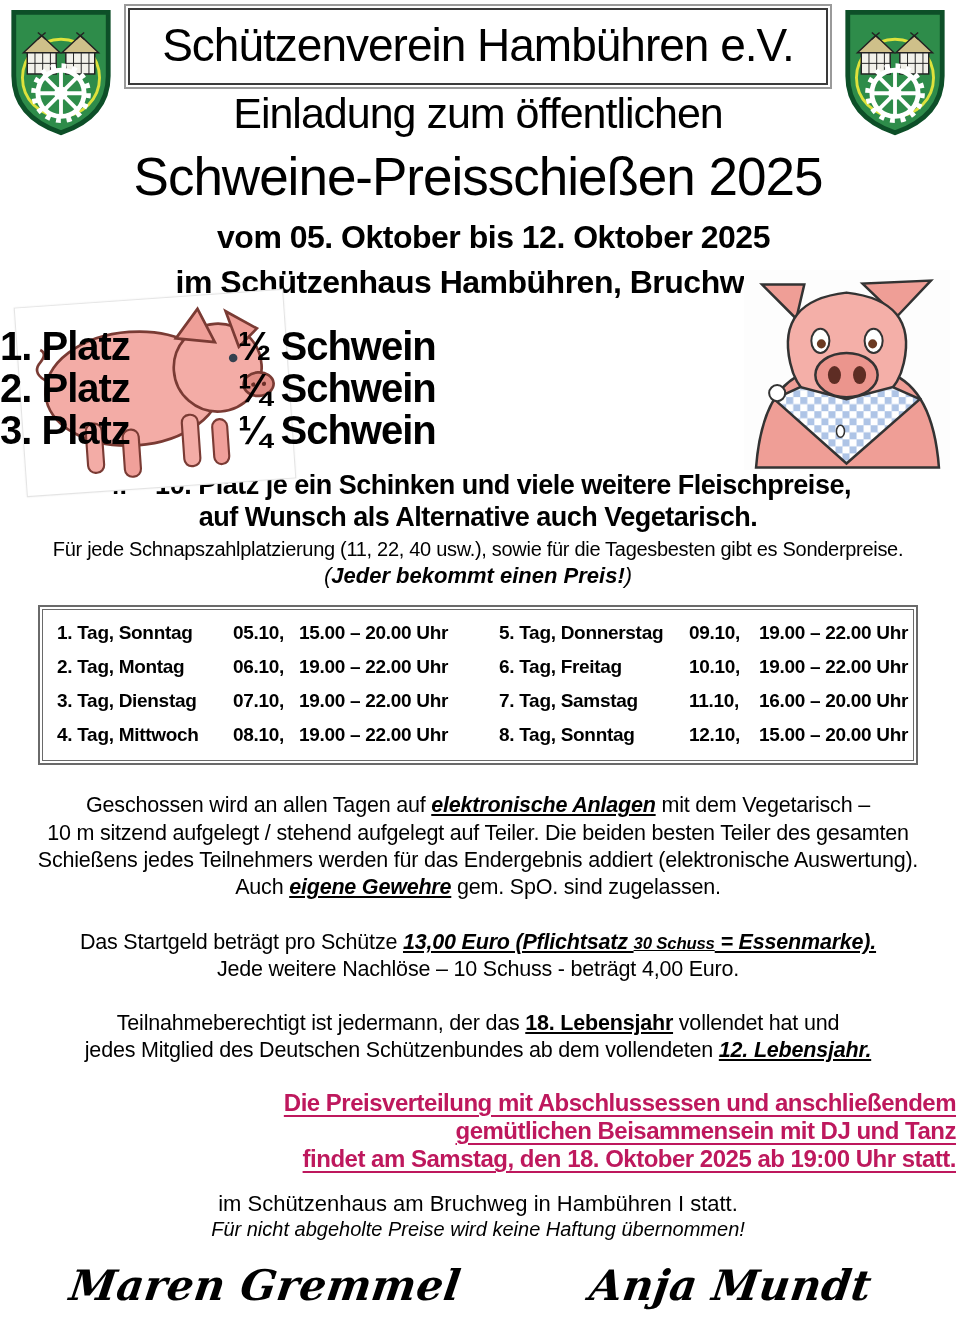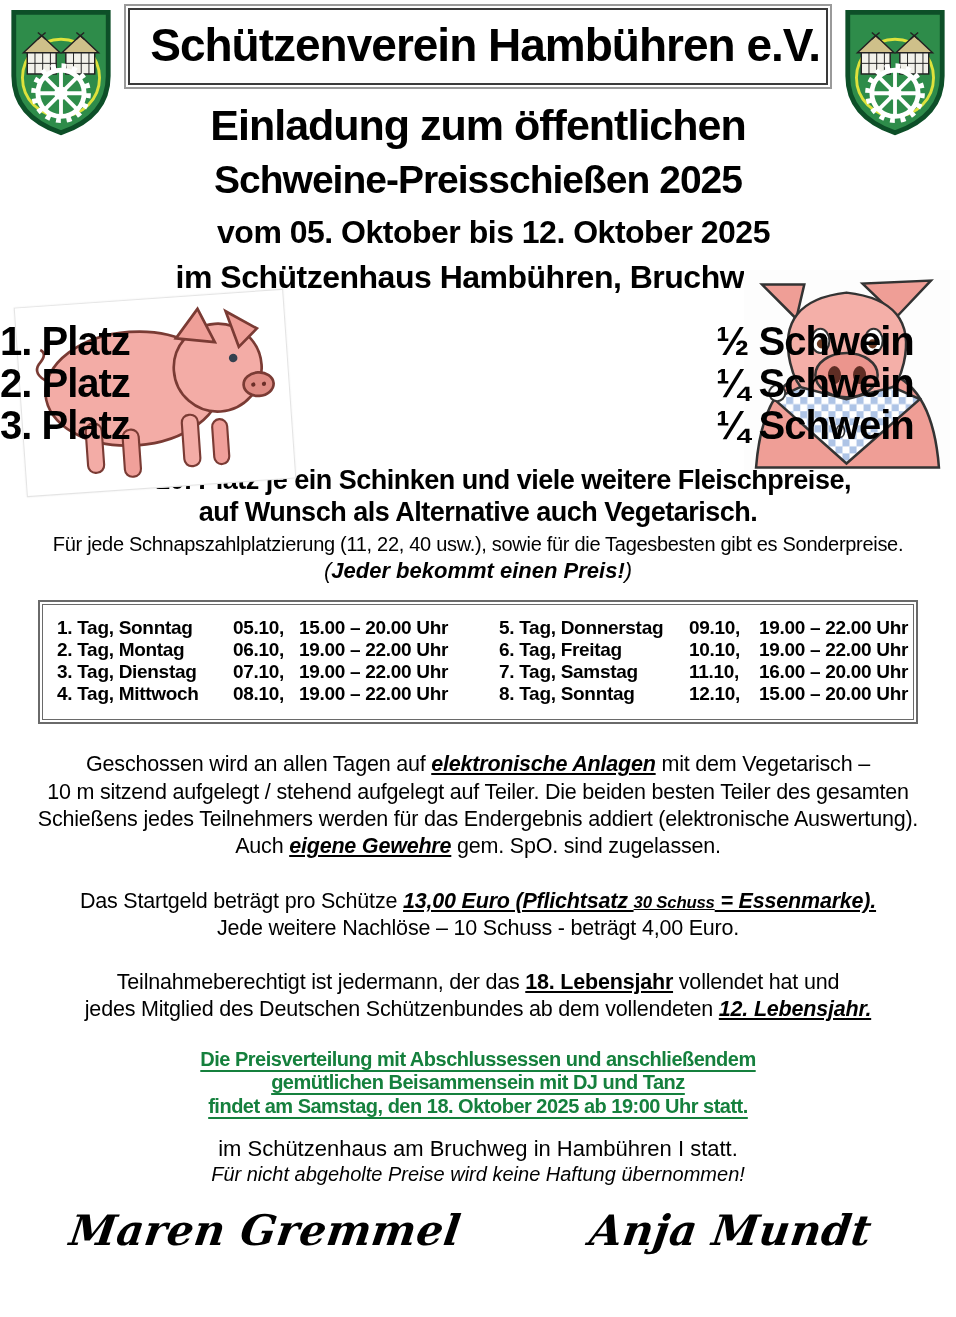--- a/index.html
+++ b/index.html
@@ -8,55 +8,55 @@
   .center{text-align:center;}
 
   
   .crest{position:absolute;top:8px;width:106px;height:130px;}
   .crest.left{left:8px;}
   .crest.right{right:8px;}
 
   
   .title-box{margin:4px auto 0;width:700px;border:2px solid #9a9a9a;background:#fff;padding:2px;}
   .title-box-inner{border:2px solid #3a3a3a;padding:10px 6px 12px;}
-  .club-name{font-size:46px;font-weight:bold;letter-spacing:-1px;text-align:right;line-height:1.1;}
-
-  .invite{margin-top:12px;font-size:43px;font-weight:bold;letter-spacing:-1px;}
-  .event{margin-top:8px;font-size:39px;font-weight:bold;letter-spacing:-1px;}
+  .club-name{font-size:46px;font-weight:normal;letter-spacing:-1px;text-align:center;line-height:1.1;}
+
+  .invite{font-size:43px;font-weight:normal;letter-spacing:-1px;}
+  .event{margin-top:8px;font-size:53px;font-weight:normal;letter-spacing:-1px;}
   .dates{margin-top:12px;font-size:32px;font-weight:bold;letter-spacing:-0.5px;padding-left:31px;}
   .venue{margin-top:8px;font-size:32px;font-weight:bold;letter-spacing:-0.5px;}
 
   
   .pig-left{position:absolute;top:298px;left:20px;width:268px;height:188px;z-index:0;}
   .pig-left-card{width:100%;height:100%;background:#fff;border:1px solid #e4e4e4;transform:rotate(-4deg);box-shadow:0 0 2px rgba(0,0,0,.08);}
   .pig-right{position:absolute;top:270px;right:6px;width:206px;height:200px;z-index:0;background:#fdfdfd;}
 
   .prize-list{margin-top:24px;position:relative;z-index:1;}
-  .prize-row{display:flex;justify-content:space-between;gap:19px;font-size:40px;font-weight:bold;letter-spacing:-1px;line-height:1.05;}
+  .prize-row{display:flex;justify-content:flex-start;gap:70px;font-size:40px;font-weight:bold;letter-spacing:-1px;line-height:1.05;}
   .prize-place{width:168px;text-align:left;}
   .prize-amount{width:240px;text-align:left;}
 
   .runner1{margin-top:18px;font-size:27px;font-weight:bold;letter-spacing:-0.5px;line-height:1.2;}
   .runner2{font-size:27px;font-weight:bold;letter-spacing:-0.5px;line-height:1.2;}
   .schnaps{margin-top:5px;font-size:20px;letter-spacing:-0.3px;}
   .everyone{font-size:22px;font-style:italic;margin-top:2px;}
   .everyone .strong{font-weight:bold;}
 
   
   .schedule{margin:16px auto 0;width:872px;border:2px solid #6a6a6a;padding:2px;background:#fff;position:relative;z-index:1;}
-  .schedule-inner{border:1px solid #6a6a6a;padding:12px 12px 14px 14px;display:grid;grid-template-columns:176px 66px 200px 190px 70px 158px;font-size:19px;font-weight:bold;letter-spacing:-0.3px;}
+  .schedule-inner{border:1px solid #6a6a6a;padding:12px 12px 14px 14px;display:grid;grid-template-columns:176px 66px 200px 190px 70px 158px;row-gap:12px;font-size:19px;font-weight:bold;letter-spacing:-0.3px;}
   .schedule-inner span{white-space:nowrap;text-align:left;}
 
   .para{margin-top:27px;font-size:21.5px;line-height:1.27;letter-spacing:-0.2px;}
   .emph{font-weight:bold;font-style:italic;text-decoration:underline;}
   .bu{font-weight:bold;text-decoration:underline;}
   .small-emph{font-size:0.78em;}
 
   .green-block{margin-top:24px;line-height:1.18;}
-  .green-line{color:#15803d;font-weight:bold;font-size:20px;letter-spacing:-0.5px;text-decoration:underline;text-underline-offset:4px;}
+  .green-line{color:#be185d;font-weight:bold;font-size:24px;letter-spacing:-0.5px;text-decoration:underline;text-underline-offset:4px;text-align:right;}
 
   .venue-note{margin-top:17px;font-size:22px;}
   .liability{font-size:20px;font-style:italic;margin-top:1px;}
 
   .signatures{margin-top:20px;display:flex;justify-content:space-between;padding:0 85px 0 70px;}
   .sig-name{font-family:"DejaVu Serif",serif;font-style:italic;font-weight:bold;font-size:42px;transform:skewX(-8deg);display:inline-block;letter-spacing:0.5px;}
 </style>
 </head>
 <body>
 

